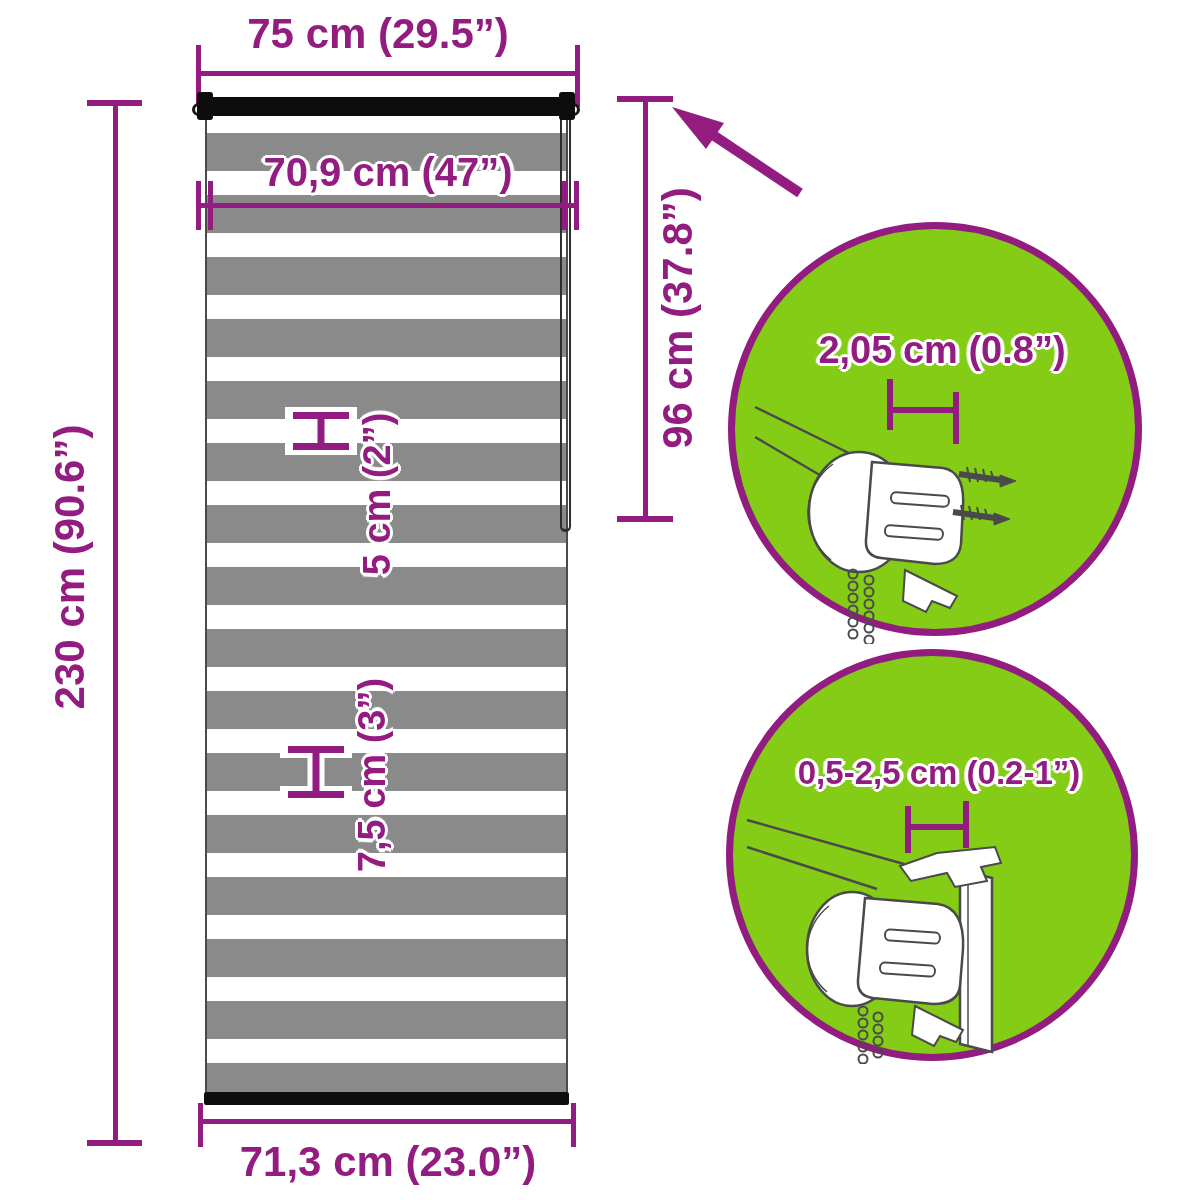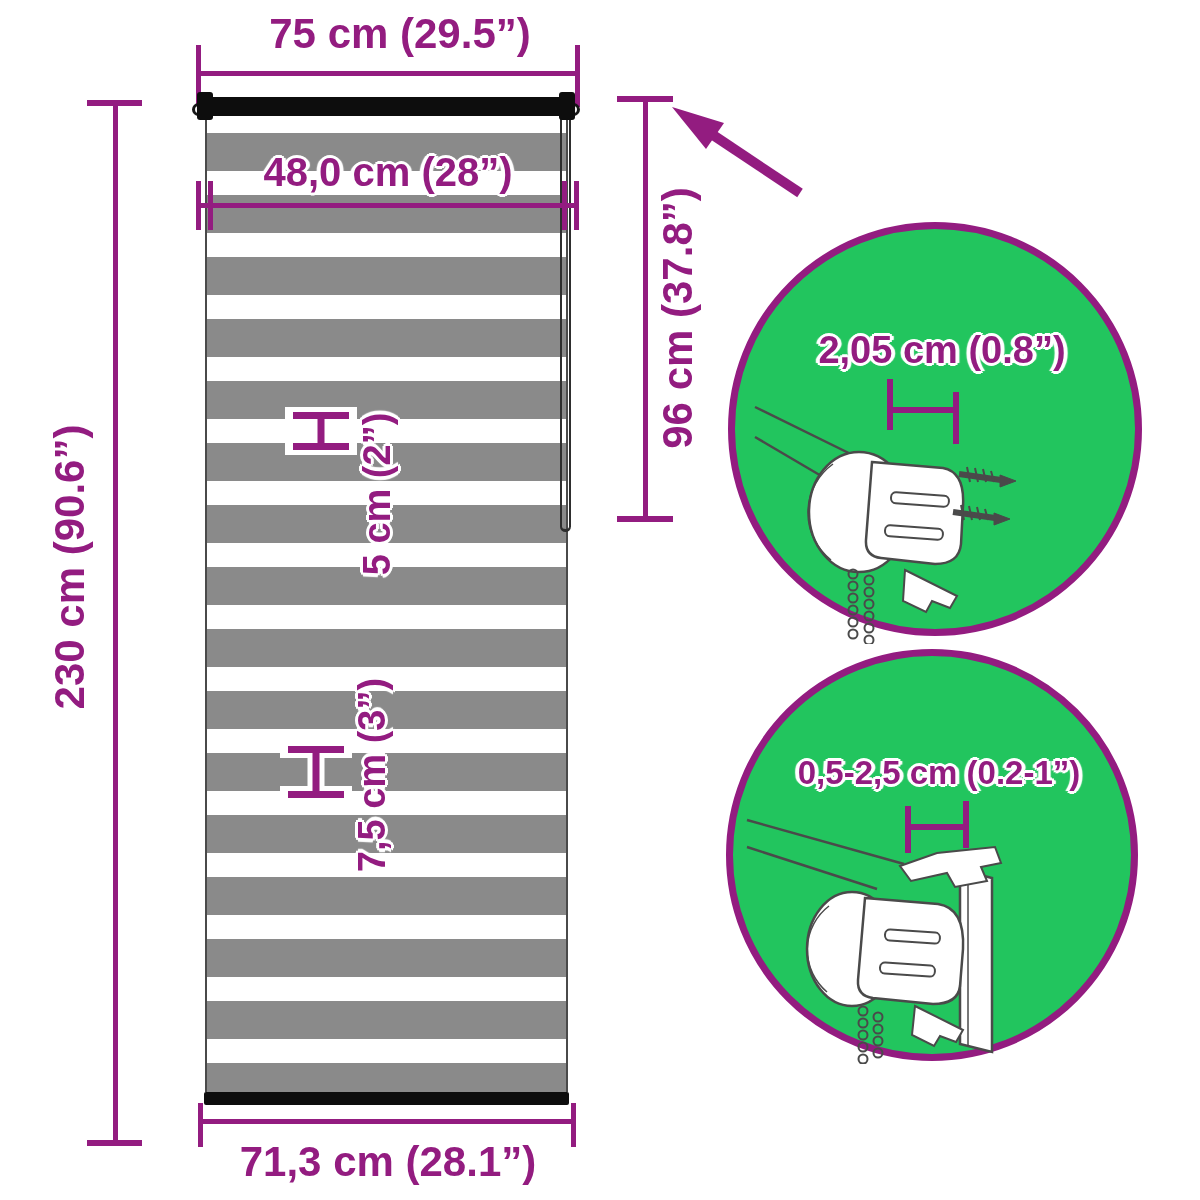--- a/index.html
+++ b/index.html
@@ -12,29 +12,29 @@
     position:absolute;color:#931C80;font-weight:bold;text-align:center;line-height:1.05;
     text-shadow:3px 0 0 #fff,-3px 0 0 #fff,0 3px 0 #fff,0 -3px 0 #fff,
                 2px 2px 0 #fff,-2px 2px 0 #fff,2px -2px 0 #fff,-2px -2px 0 #fff,
                 4px 0 1px #fff,-4px 0 1px #fff;
     white-space:nowrap;
   }
   .rot{transform:rotate(-90deg);}
   .pline{position:absolute;background:#931C80;}
   .blackbar{position:absolute;background:#0d0d0d;}
   .ring{position:absolute;width:13px;height:13px;border:3px solid #161616;border-radius:50%;background:#f4f4f4;box-sizing:border-box;}
-  .circleview{position:absolute;border:7px solid #931C80;border-radius:50%;background:#22c55e;box-sizing:border-box;}
+  .circleview{position:absolute;border:7px solid #931C80;border-radius:50%;background:#84cc16;box-sizing:border-box;}
   svg{display:block;}
 </style>
 </head>
 <body>
 
 <div id="canvas">
 
-  <div class="lbl" style="left:150px;top:12px;width:500px;font-size:42px;">75 cm (29.5”)</div>
+  <div class="lbl" style="left:128px;top:12px;width:500px;font-size:42px;">75 cm (29.5”)</div>
   <div class="pline" style="left:198px;top:71px;width:380px;height:5px;"></div>
   <div class="pline" style="left:196px;top:45px;width:5px;height:62px;"></div>
   <div class="pline" style="left:575px;top:45px;width:5px;height:62px;"></div>
 
   <div class="ring" style="left:192px;top:103px;z-index:1;"></div>
   <div class="ring" style="left:567px;top:103px;z-index:1;"></div>
   <div class="blackbar" style="left:205px;top:97px;width:362px;height:19px;z-index:2;border-radius:2px;"></div>
   <div class="blackbar" style="left:197px;top:92px;width:16px;height:28px;border-radius:3px;z-index:3;"></div>
   <div class="blackbar" style="left:559px;top:92px;width:16px;height:28px;border-radius:3px;z-index:3;"></div>
 
@@ -42,21 +42,21 @@
        background:repeating-linear-gradient(180deg,#8a8a8a 0px,#8a8a8a 38px,#ffffff 38px,#ffffff 62px);"></div>
   <div class="abs" style="left:205px;top:116px;width:363px;height:976px;box-sizing:border-box;
        border-left:2px solid #4a4a4a;border-right:2px solid #4a4a4a;"></div>
 
   <div class="abs" style="left:560px;top:118px;width:11px;height:414px;box-sizing:border-box;
        border-left:2px solid #2e2e2e;border-right:2px solid #2e2e2e;border-bottom:3px solid #2e2e2e;
        border-radius:0 0 6px 6px;"></div>
 
   <div class="blackbar" style="left:204px;top:1092px;width:365px;height:13px;border-radius:2px;"></div>
 
-  <div class="lbl" style="left:138px;top:151px;width:500px;font-size:40px;">48,0 cm (28”)</div>
+  <div class="lbl" style="left:138px;top:151px;width:500px;font-size:40px;">70,9 cm (47”)</div>
   <div class="pline" style="left:198px;top:203px;width:380px;height:5px;"></div>
   <div class="pline" style="left:196px;top:181px;width:5px;height:49px;"></div>
   <div class="pline" style="left:208px;top:181px;width:5px;height:49px;"></div>
   <div class="pline" style="left:562px;top:181px;width:5px;height:49px;"></div>
   <div class="pline" style="left:574px;top:181px;width:5px;height:49px;"></div>
 
 
   <div class="pline" style="left:113px;top:103px;width:5px;height:1042px;"></div>
   <div class="pline" style="left:87px;top:100px;width:55px;height:6px;"></div>
   <div class="pline" style="left:87px;top:1140px;width:55px;height:6px;"></div>
@@ -80,21 +80,21 @@
 
   <svg class="abs" style="left:280px;top:737px;" width="72" height="70" viewBox="0 0 72 70">
     <path d="M8,12.5 H64 M8,57.5 H64 M36,12.5 V57.5" stroke="#ffffff" stroke-width="17" fill="none" stroke-linecap="square"></path>
     <path d="M8,12.5 H64 M8,57.5 H64 M36,12.5 V57.5" stroke="#931C80" stroke-width="7" fill="none"></path>
   </svg>
   <div class="lbl rot" style="left:232px;top:752px;width:280px;height:46px;font-size:38px;line-height:46px;">7,5 cm (3”)</div>
 
   <div class="pline" style="left:200px;top:1119px;width:374px;height:5px;"></div>
   <div class="pline" style="left:198px;top:1103px;width:5px;height:44px;"></div>
   <div class="pline" style="left:571px;top:1103px;width:5px;height:44px;"></div>
-  <div class="lbl" style="left:138px;top:1140px;width:500px;font-size:42px;">71,3 cm (28.1”)</div>
+  <div class="lbl" style="left:138px;top:1140px;width:500px;font-size:42px;">71,3 cm (23.0”)</div>
 
   <div class="circleview" style="left:728px;top:222px;width:414px;height:414px;">
     <div class="lbl" style="left:40px;top:102px;width:334px;font-size:38px;">2,05 cm (0.8”)</div>
     <svg class="abs" style="left:145px;top:140px;" width="90" height="85" viewBox="0 0 90 85">
       <path d="M10,10 V61 M76,23 V75 M10,41 H76" stroke="#931C80" stroke-width="6" fill="none"></path>
     </svg>
     <svg class="abs" style="left:18px;top:165px;" width="330" height="250" viewBox="0 0 330 250" stroke="#4a4a4a" fill="none" stroke-width="2.5">
       <path d="M2,13 L114,68 M2,43 L99,100"></path>
       <ellipse cx="106" cy="118" rx="50" ry="60" fill="#ffffff"></ellipse>
       <path d="M80,70 A60,60 0 0,0 78,166" stroke-width="1.5"></path>

